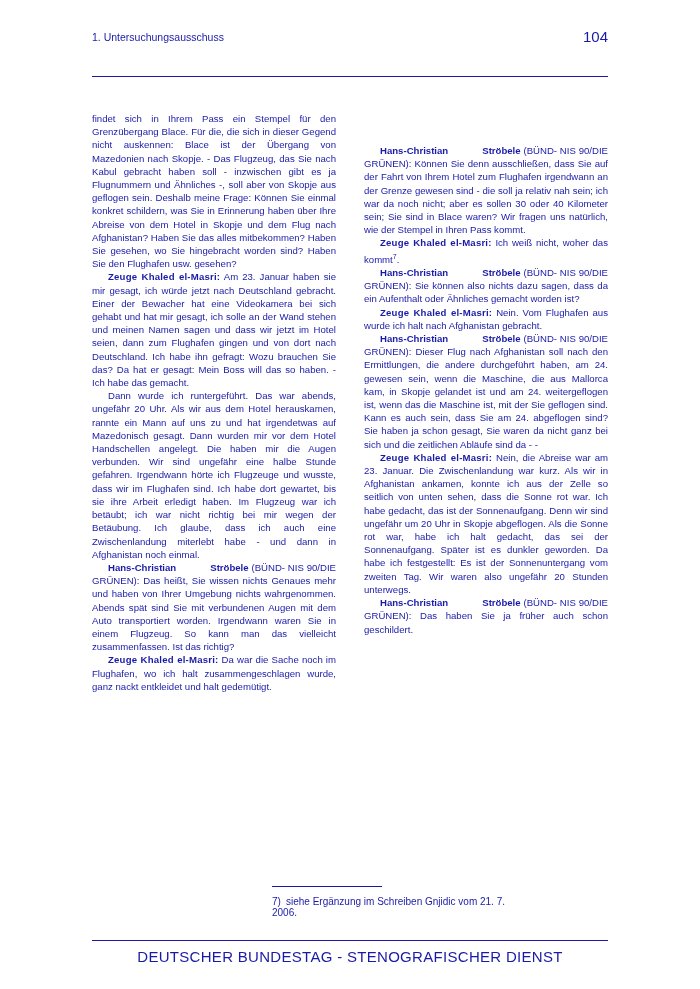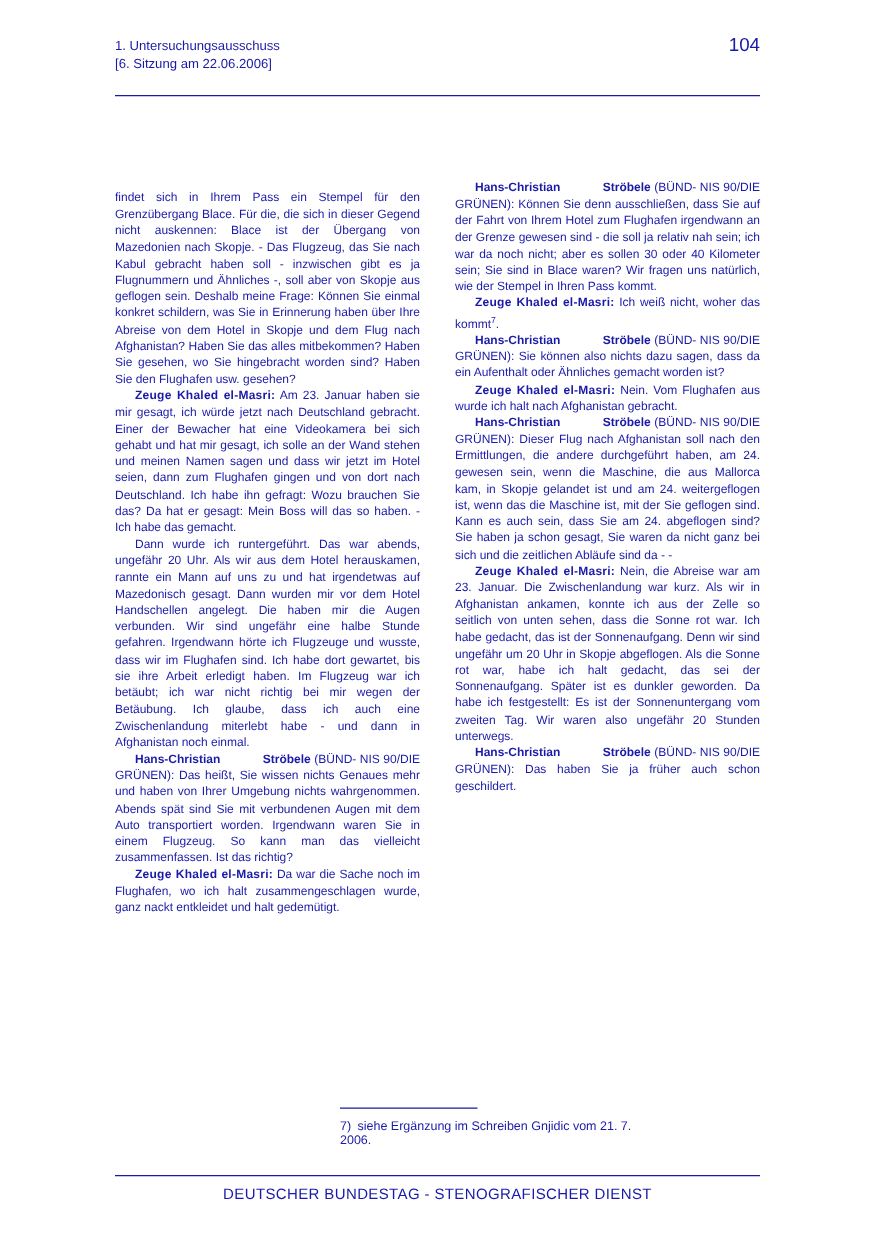--- a/index.html
+++ b/index.html
@@ -63,21 +63,21 @@
     font-size: 9.6px;
     line-height: 13.2px;
     text-align: justify;
   }
   .col-left { left: 0; }
   .col-right { left: 272px; margin-top: 32px; }
   p {
     margin: 0;
     text-indent: 16px;
   }
-  p.noindent { text-indent: 0; margin-top: 40px; }
+  p.noindent { text-indent: 0; }
   .speaker {
     font-weight: bold;
   }
   .spaced {
     letter-spacing: 0.2px;
   }
   .party {
     font-weight: normal;
   }
   sup {
@@ -111,35 +111,34 @@
     width: 516px;
     height: 1px;
     background: #1a1aa8;
   }
   .footer {
     position: absolute;
     left: 92px;
     top: 948px;
     width: 516px;
     text-align: center;
-    font-size: 12px;
+    font-size: 15px;
     letter-spacing: 0.3px;
   }
   .bold-name { font-weight: bold; }
   .gap { display: inline-block; width: 34px; }
 </style>
 </head>
 <body>
 
 <div class="page">
 
   <div class="header">
     <div class="header-left">
       <div>1. Untersuchungsausschuss</div>
-      <div>[6. Sitzung am 22.06.2006]</div>
     </div>
     <div class="header-right">104</div>
   </div>
 
   <div class="rule-top"></div>
 
   <div class="columns">
 
     <div class="col col-left">
 

